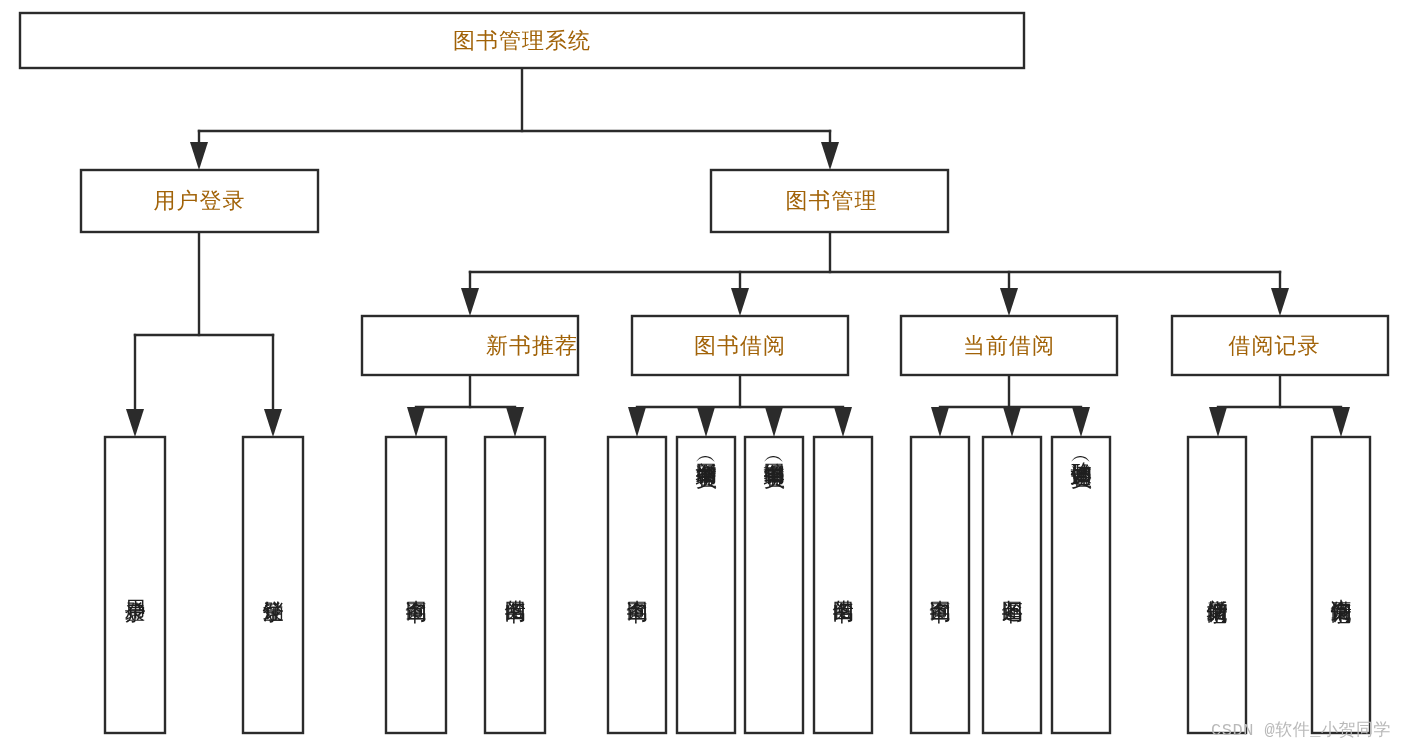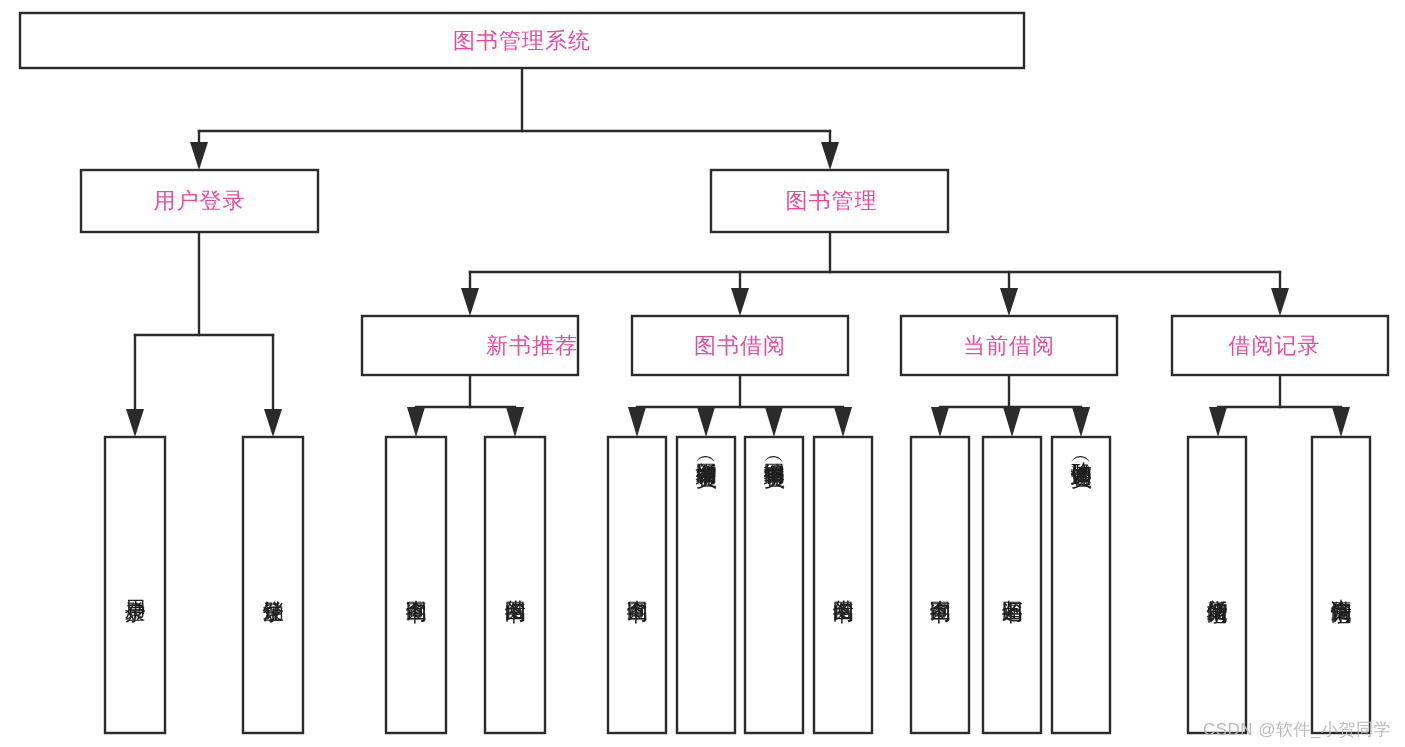--- a/index.html
+++ b/index.html
@@ -62,29 +62,29 @@
   .hlabel-wrap {
     position: absolute;
     display: flex;
     align-items: center;
     justify-content: center;
     pointer-events: none;
   }
   .hlabel-text {
     font-family: "Liberation Sans", "DejaVu Sans", sans-serif;
     font-size: 22px;
-    color: #ec4899;
+    color: #a16207;
     letter-spacing: 1px;
     white-space: nowrap;
   }
   .watermark {
     position: absolute;
     right: 14px;
     bottom: 6px;
-    font-family: Liberation Sans, sans-serif;
+    font-family: Liberation Mono, monospace;
     font-size: 17px;
     color: #b9b9b9;
     letter-spacing: 0.5px;
     white-space: nowrap;
     pointer-events: none;
   }
 </style>
 </head>
 <body>
 

